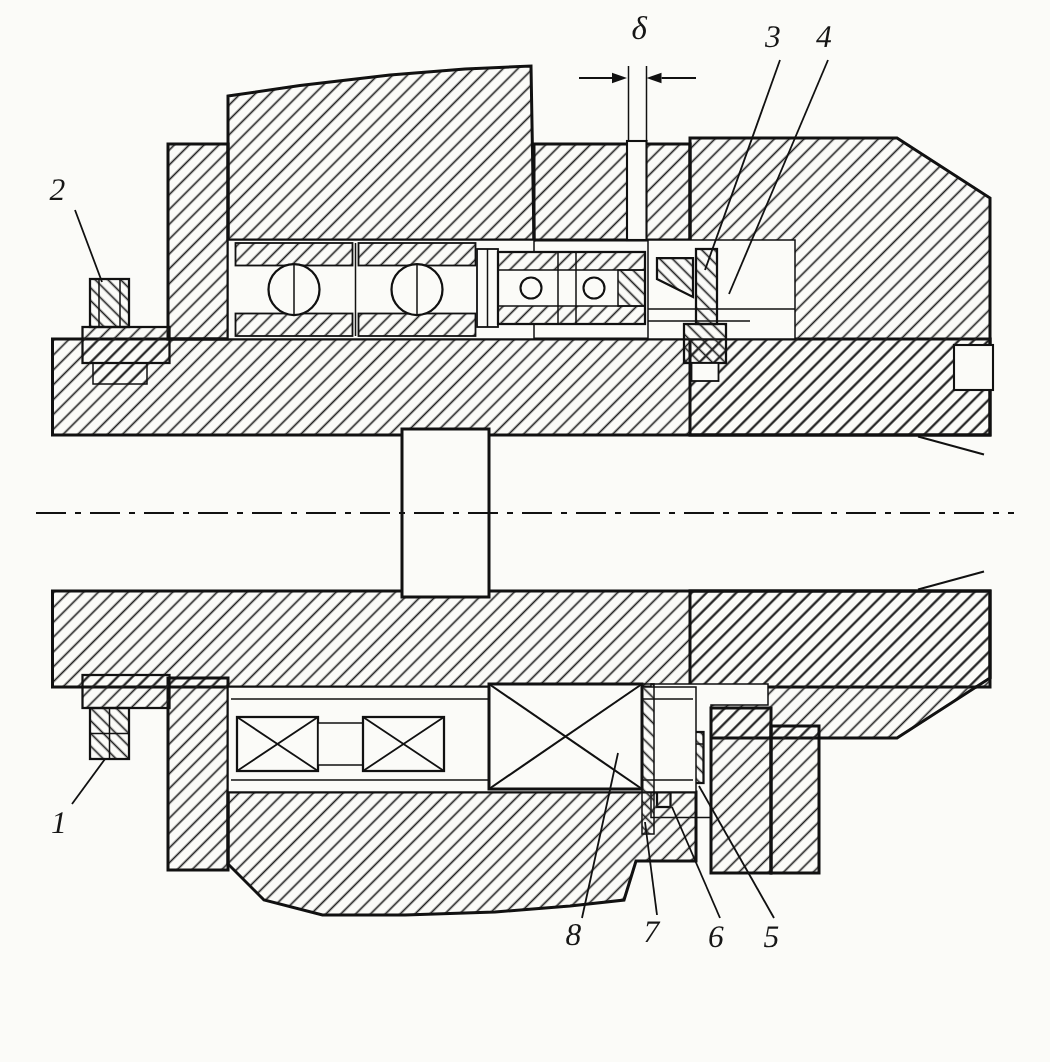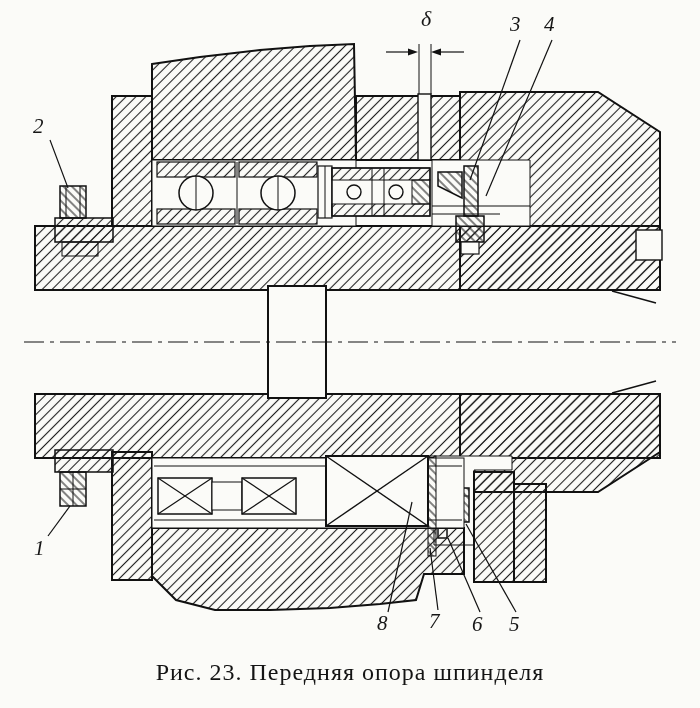--- a/index.html
+++ b/index.html
@@ -181,15 +181,14 @@
   <div class="callout" style="left:510px;top:14px;">3</div>
   <div class="callout" style="left:544px;top:14px;">4</div>
   <div class="callout" style="left:34px;top:538px;">1</div>
   <div class="callout" style="left:377px;top:613px;">8</div>
   <div class="callout" style="left:429px;top:611px;">7</div>
   <div class="callout" style="left:472px;top:614px;">6</div>
   <div class="callout" style="left:509px;top:614px;">5</div>
 
   <div class="dim-symbol" style="left:421px;top:8px;">δ</div>
 
-  <div class="caption">Рис. 23. Передняя опора шпинделя</div>
 
 </div>
 
 </body></html>

